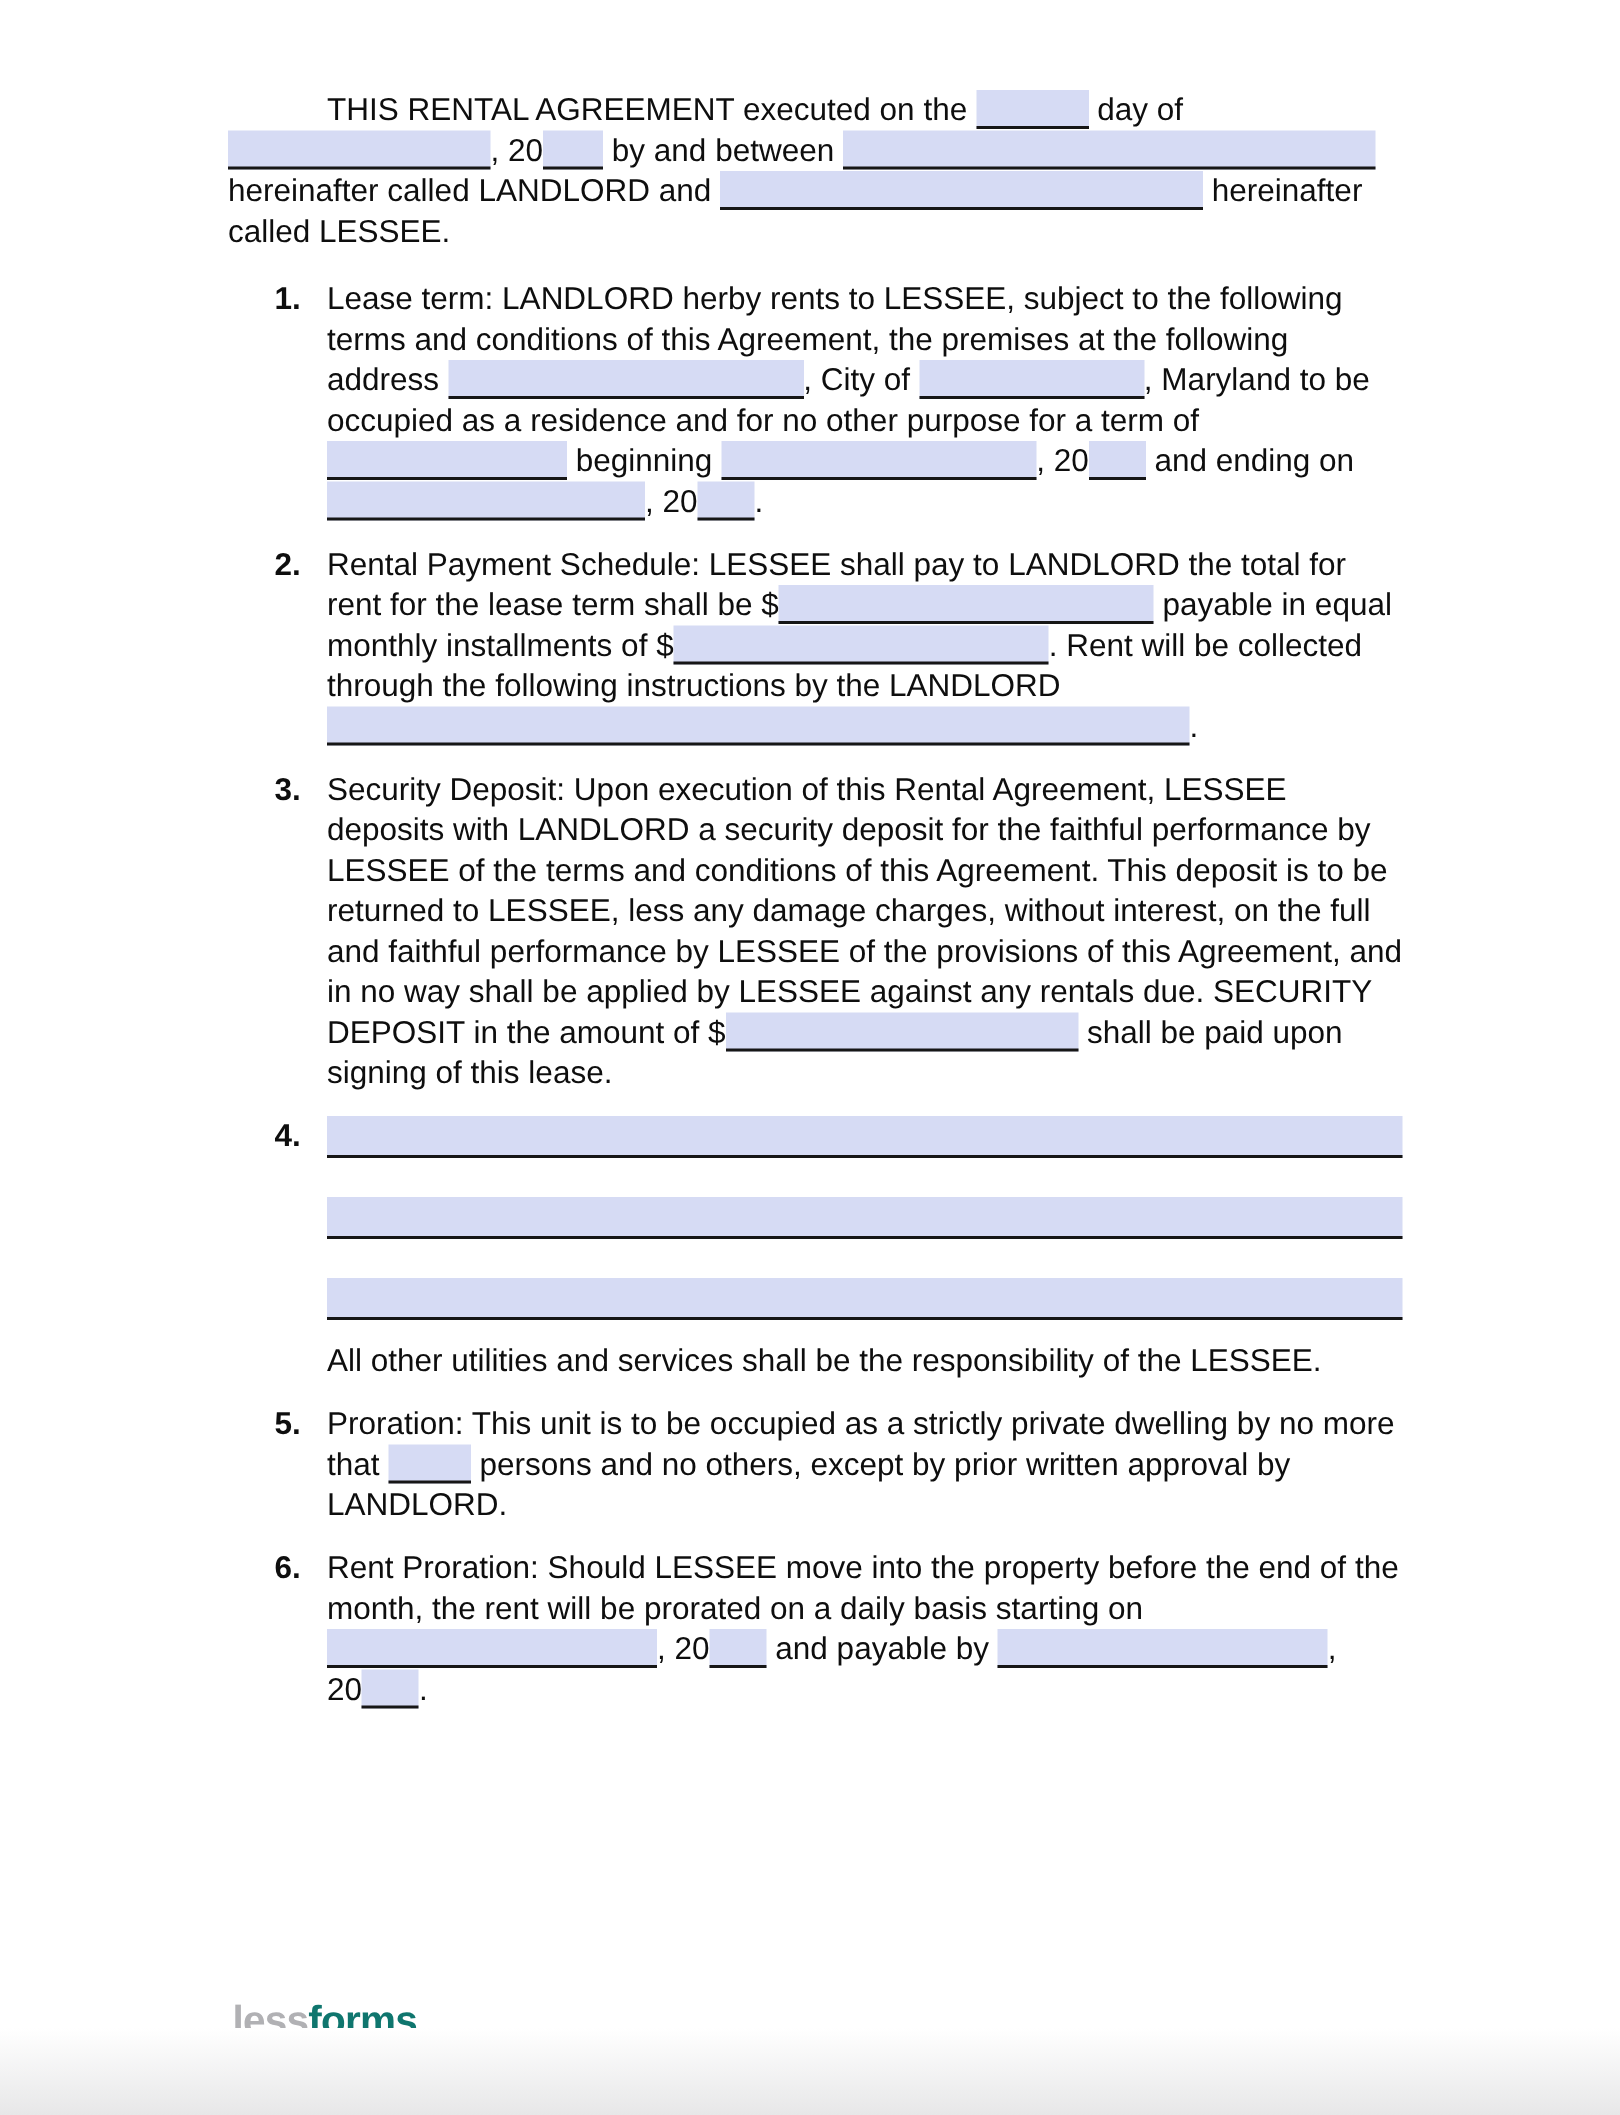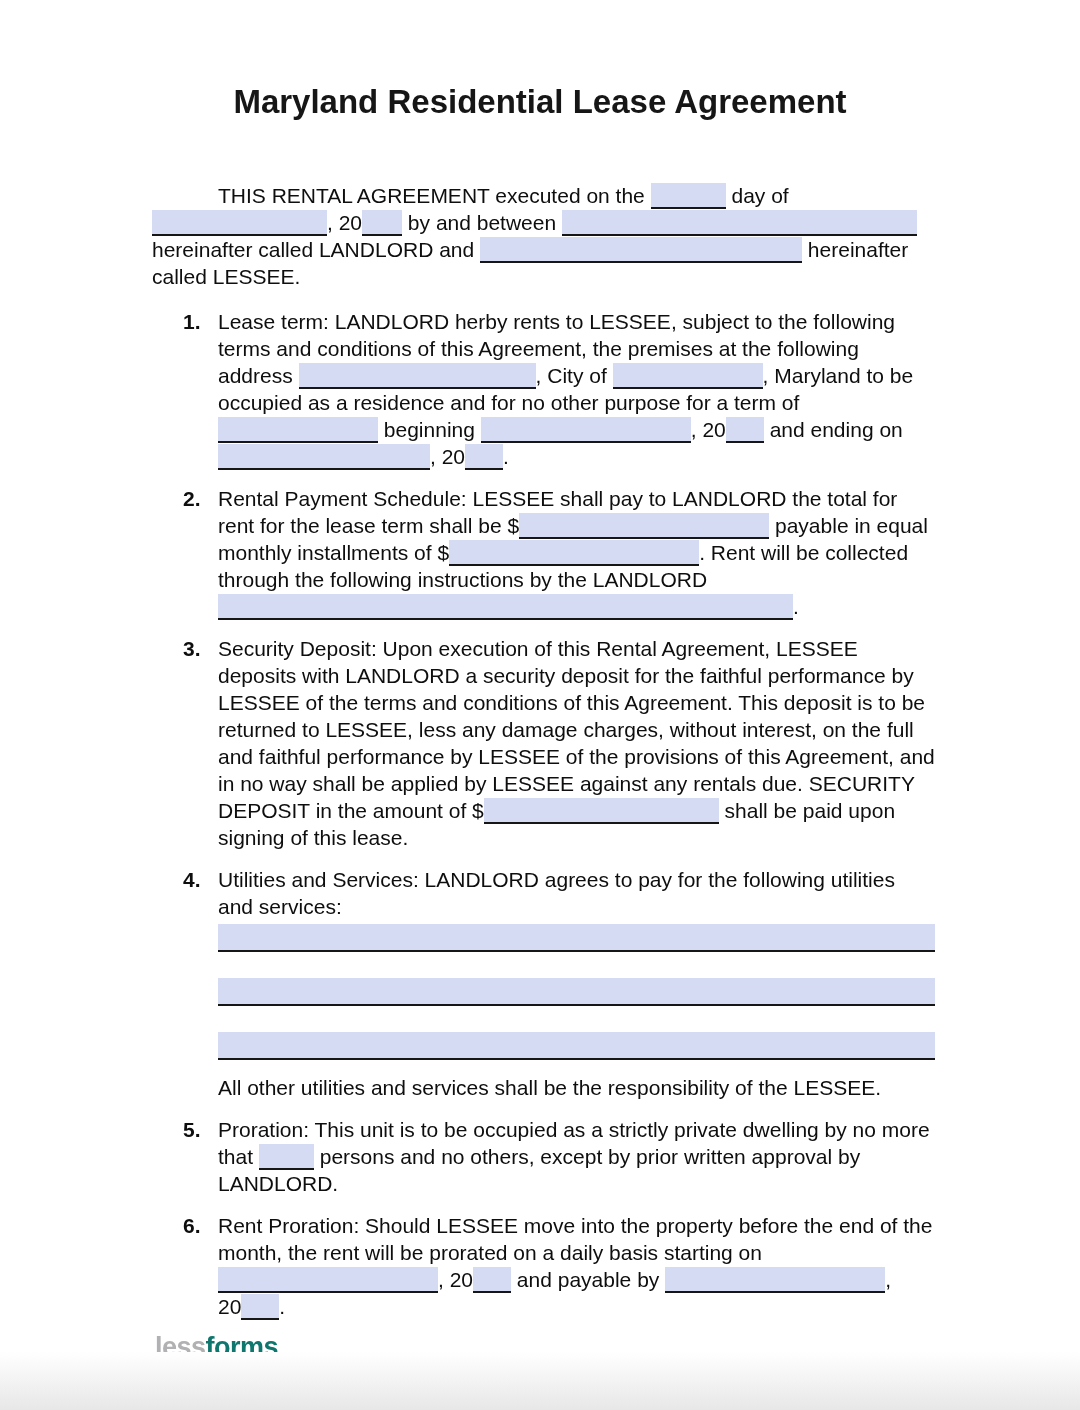--- a/index.html
+++ b/index.html
@@ -42,21 +42,20 @@
   .bottom-fade{
     position:absolute;left:0;right:0;bottom:0;height:58px;
     background:linear-gradient(#ffffff,#e7e7e8);pointer-events:none;
   }
 </style>
 </head>
 <body>
 
 <div class="page">
 
-  <h1 class="title">Maryland Residential Lease Agreement</h1>
 
   <div class="content">
 
     <p class="intro"><span>THIS RENTAL AGREEMENT executed on the </span><span class="bk w75"></span><span> day of </span><span class="bk w175"></span><span>, </span><span class="nw"><span>20</span><span class="bk w40"></span></span><span> by and between </span><span class="bk w355"></span><span> hereinafter called LANDLORD and </span><span class="bk w322"></span><span> hereinafter called LESSEE.</span></p>
 
     <div class="item first">
       <span class="num">1.</span>
       <p><b class="h">Lease term</b><span>: LANDLORD herby rents to LESSEE, subject to the following terms and conditions of this Agreement, the premises at the following address </span><span class="bk w237"></span><span>, City of </span><span class="bk w150"></span><span>, Maryland to be occupied as a residence and for no other purpose for a term of </span><span class="bk w160"></span><span> beginning </span><span class="bk w210"></span><span>, </span><span class="nw"><span>20</span><span class="bk w38"></span></span><span> and ending on </span><span class="bk w212"></span><span>, </span><span class="nw"><span>20</span><span class="bk w38"></span></span><span>.</span></p>
     </div>
 
@@ -65,21 +64,20 @@
       <p><b class="h">Rental Payment Schedule</b><span>: LESSEE shall pay to LANDLORD the total for rent for the lease term shall be </span><span class="nw"><span>$</span><span class="bk w250"></span></span><span> payable in equal monthly installments of </span><span class="nw"><span>$</span><span class="bk w250"></span></span><span>. Rent will be collected through the following instructions by the LANDLORD </span><span class="bk w575"></span><span>.</span></p>
     </div>
 
     <div class="item">
       <span class="num">3.</span>
       <p><b class="h">Security Deposit</b><span>: Upon execution of this Rental Agreement, LESSEE deposits with LANDLORD a security deposit for the faithful performance by LESSEE of the terms and conditions of this Agreement. This deposit is to be returned to LESSEE, less any damage charges, without interest, on the full and faithful performance by LESSEE of the provisions of this Agreement, and in no way shall be applied by LESSEE against any rentals due. SECURITY DEPOSIT in the amount of </span><span class="nw"><span>$</span><span class="bk w235"></span></span><span> shall be paid upon signing of this lease.</span></p>
     </div>
 
     <div class="item">
       <span class="num">4.</span>
-      <p><b class="h">Utilities and Services</b><span>: LANDLORD agrees to pay for the following utilities and services:</span></p>
       <div class="bkrow"></div>
       <div class="bkrow"></div>
       <div class="bkrow"></div>
       <p class="after-rows"><span>All other utilities and services shall be the responsibility of the LESSEE.</span></p>
     </div>
 
     <div class="item">
       <span class="num">5.</span>
       <p><b class="h">Proration</b><span>: This unit is to be occupied as a strictly private dwelling by no more that </span><span class="bk w55"></span><span> persons and no others, except by prior written approval by LANDLORD.</span></p>
     </div>

